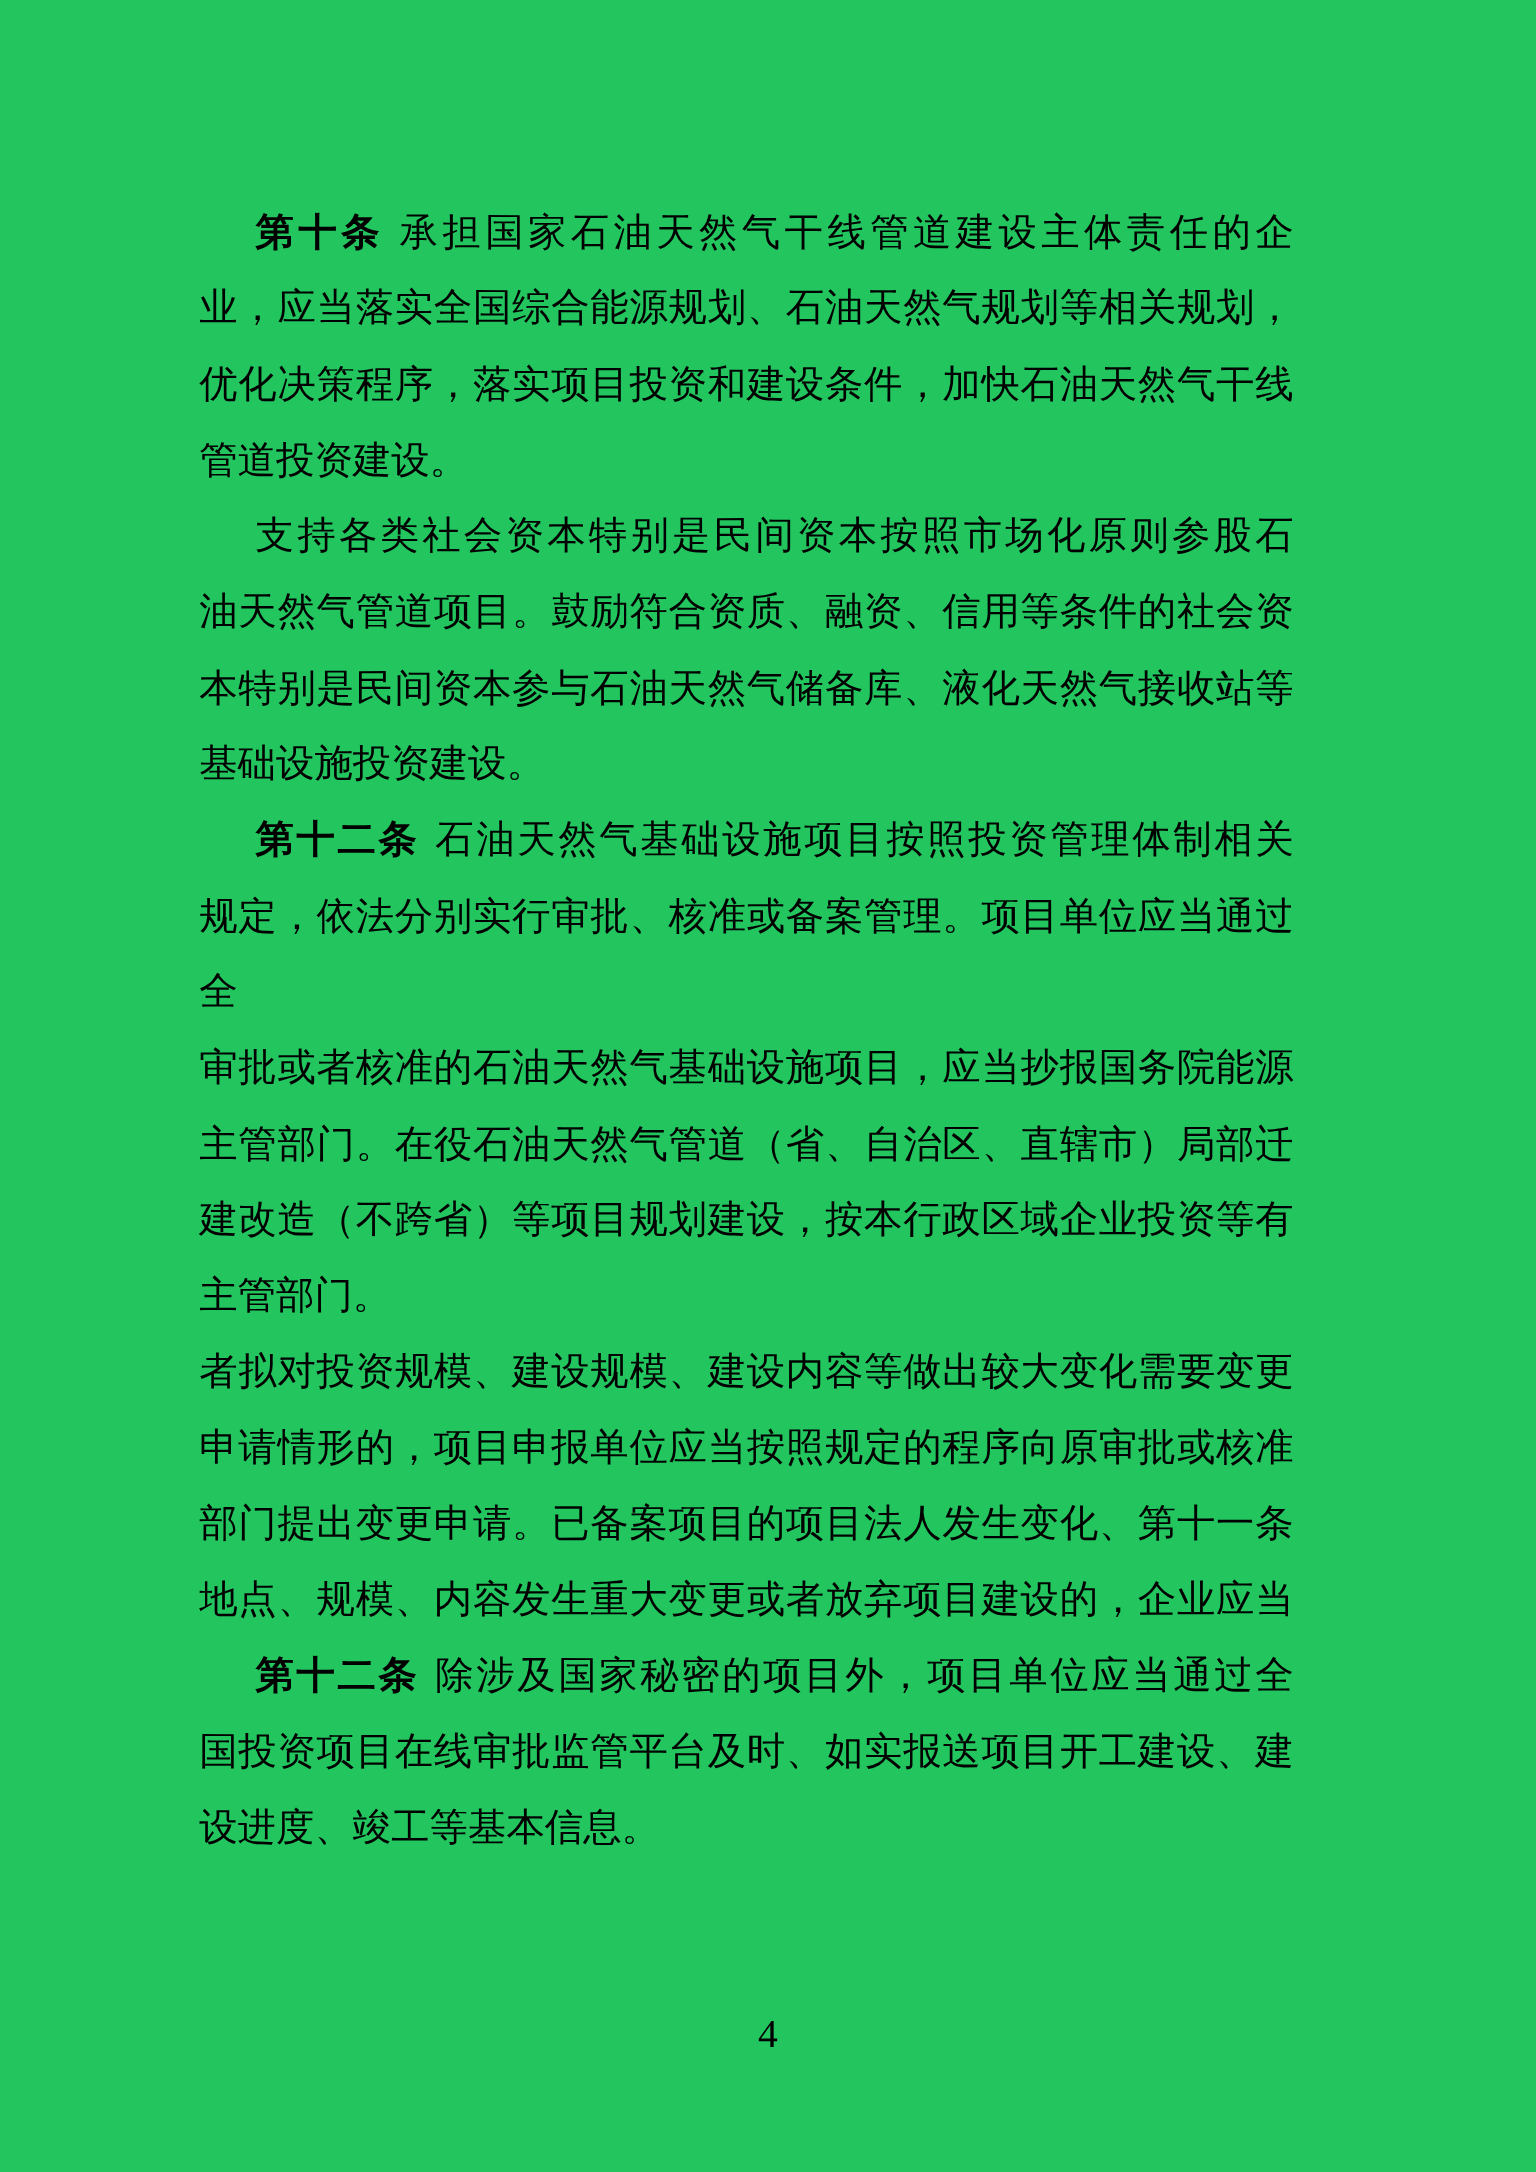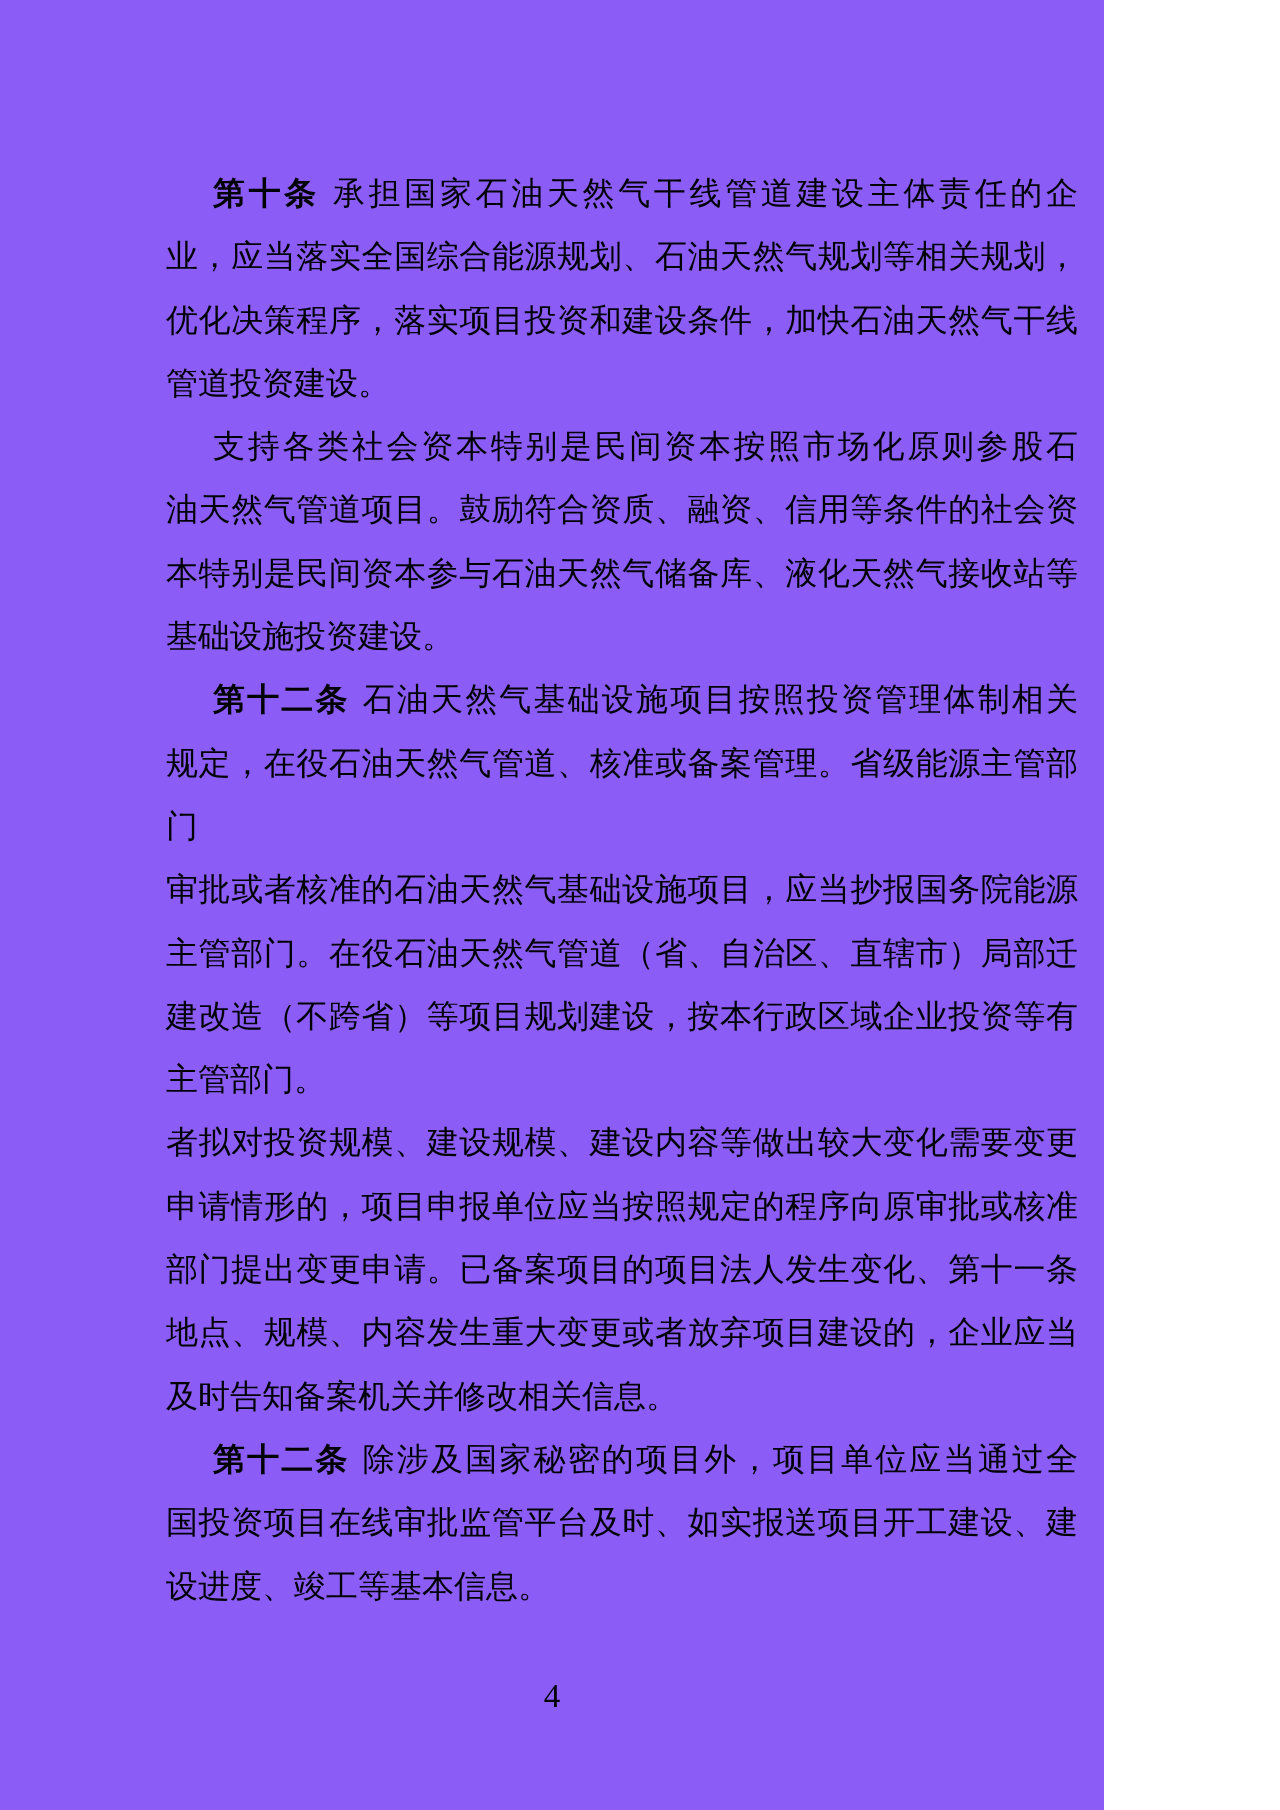--- a/index.html
+++ b/index.html
@@ -4,22 +4,22 @@
 <style>
   html, body { margin: 0; padding: 0; }
   body {
     width: 1280px; height: 1810px;
     background: #ffffff;
     font-family: "Liberation Serif", serif;
     color: #000000;
   }
   .page {
     position: relative;
-    width: 1104px; height: 1810px;
-    background: #8b5cf6;
+    width: 1280px; height: 1810px;
+    background: #22c55e;
     overflow: hidden;
   }
   .doc-body {
     position: absolute;
     left: 166px; top: 162px;
     width: 912px;
   }
   .para { margin: 0; padding: 0; }
   .line {
     font-size: 32px;
@@ -65,33 +65,32 @@
 
     <div class="para">
       <div class="line indent">支持各类社会资本特别是民间资本按照市场化原则参股石</div>
       <div class="line">油天然气管道项目。鼓励符合资质、融资、信用等条件的社会资</div>
       <div class="line">本特别是民间资本参与石油天然气储备库、液化天然气接收站等</div>
       <div class="line last">基础设施投资建设。</div>
     </div>
 
     <div class="para">
       <div class="line indent"><span class="art-heading">第十二条</span><span>石油天然气基础设施项目按照投资管理体制相关</span></div>
-      <div class="line">规定，在役石油天然气管道、核准或备案管理。省级能源主管部门</div>
+      <div class="line">规定，依法分别实行审批、核准或备案管理。项目单位应当通过全</div>
       <div class="line">审批或者核准的石油天然气基础设施项目，应当抄报国务院能源</div>
       <div class="line">主管部门。在役石油天然气管道（省、自治区、直辖市）局部迁</div>
       <div class="line">建改造（不跨省）等项目规划建设，按本行政区域企业投资等有</div>
       <div class="line last">主管部门。</div>
     </div>
 
     <div class="para">
       <div class="line">者拟对投资规模、建设规模、建设内容等做出较大变化需要变更</div>
       <div class="line">申请情形的，项目申报单位应当按照规定的程序向原审批或核准</div>
       <div class="line">部门提出变更申请。已备案项目的项目法人发生变化、第十一条</div>
       <div class="line">地点、规模、内容发生重大变更或者放弃项目建设的，企业应当</div>
-      <div class="line last">及时告知备案机关并修改相关信息。</div>
     </div>
 
     <div class="para">
       <div class="line indent"><span class="art-heading">第十二条</span><span>除涉及国家秘密的项目外，项目单位应当通过全</span></div>
       <div class="line">国投资项目在线审批监管平台及时、如实报送项目开工建设、建</div>
       <div class="line last">设进度、竣工等基本信息。</div>
     </div>
 
   </main>
 

